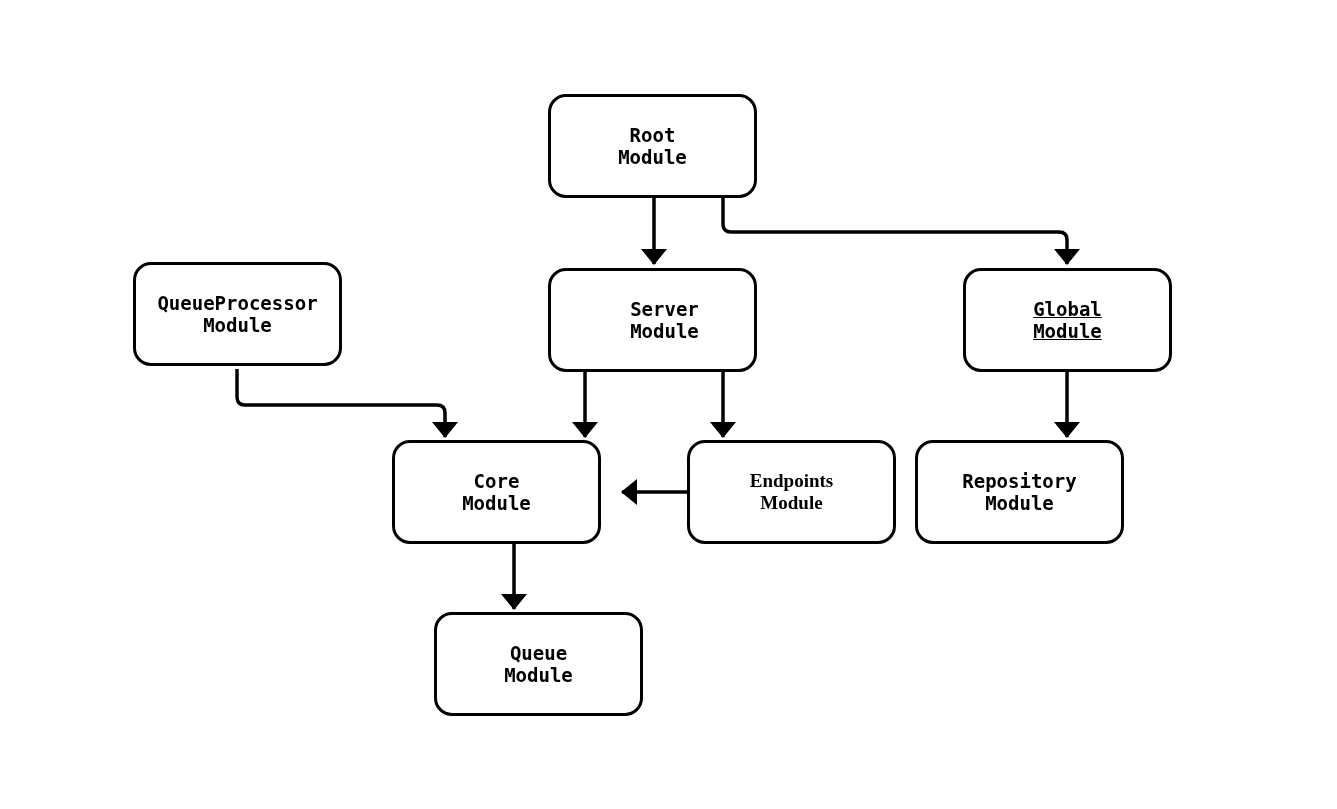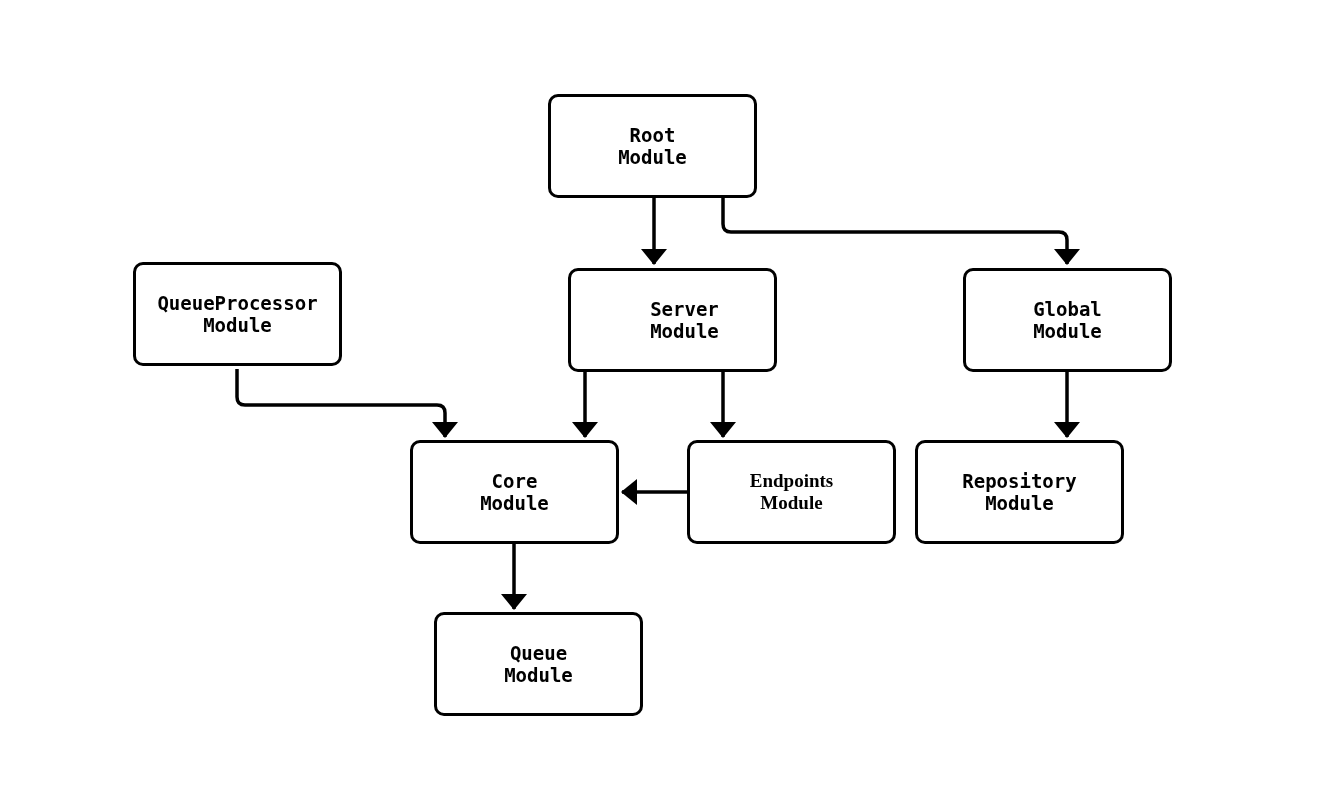--- a/index.html
+++ b/index.html
@@ -22,37 +22,37 @@
     width: 1337px;
     height: 809px;
   }
   .node {
     position: absolute;
     width: 209px;
     height: 104px;
     box-sizing: border-box;
     background: #ffffff;
     border: 3px solid #000000;
-    border-radius: 10px;
+    border-radius: 18px;
     display: flex;
     flex-direction: column;
     align-items: center;
     justify-content: center;
     text-align: center;
     font-weight: bold;
     font-size: 19px;
     line-height: 22px;
     color: #000000;
     letter-spacing: 0;
   }
   .node-root          { left: 548px;  top: 94px;  }
   .node-queueprocessor{ left: 133px;  top: 262px; }
-  .node-server        { left: 568px;  top: 268px; padding-left: 24px; }
-  .node-global        { left: 963px;  top: 268px; }
-  .node-core          { left: 410px;  top: 440px; }
+  .node-server        { left: 548px;  top: 268px; padding-left: 24px; }
+  .node-global        { left: 963px;  top: 268px; text-decoration: underline; }
+  .node-core          { left: 392px;  top: 440px; }
   .node-endpoints     { left: 687px;  top: 440px; font-family: Liberation Serif, serif; }
   .node-repository    { left: 915px;  top: 440px; }
   .node-queue         { left: 434px;  top: 612px; }
 </style>
 </head>
 <body>
 
 <div class="canvas">
 
   <svg class="edges-layer" width="1337" height="809" viewBox="0 0 1337 809" xmlns="http://www.w3.org/2000/svg">

